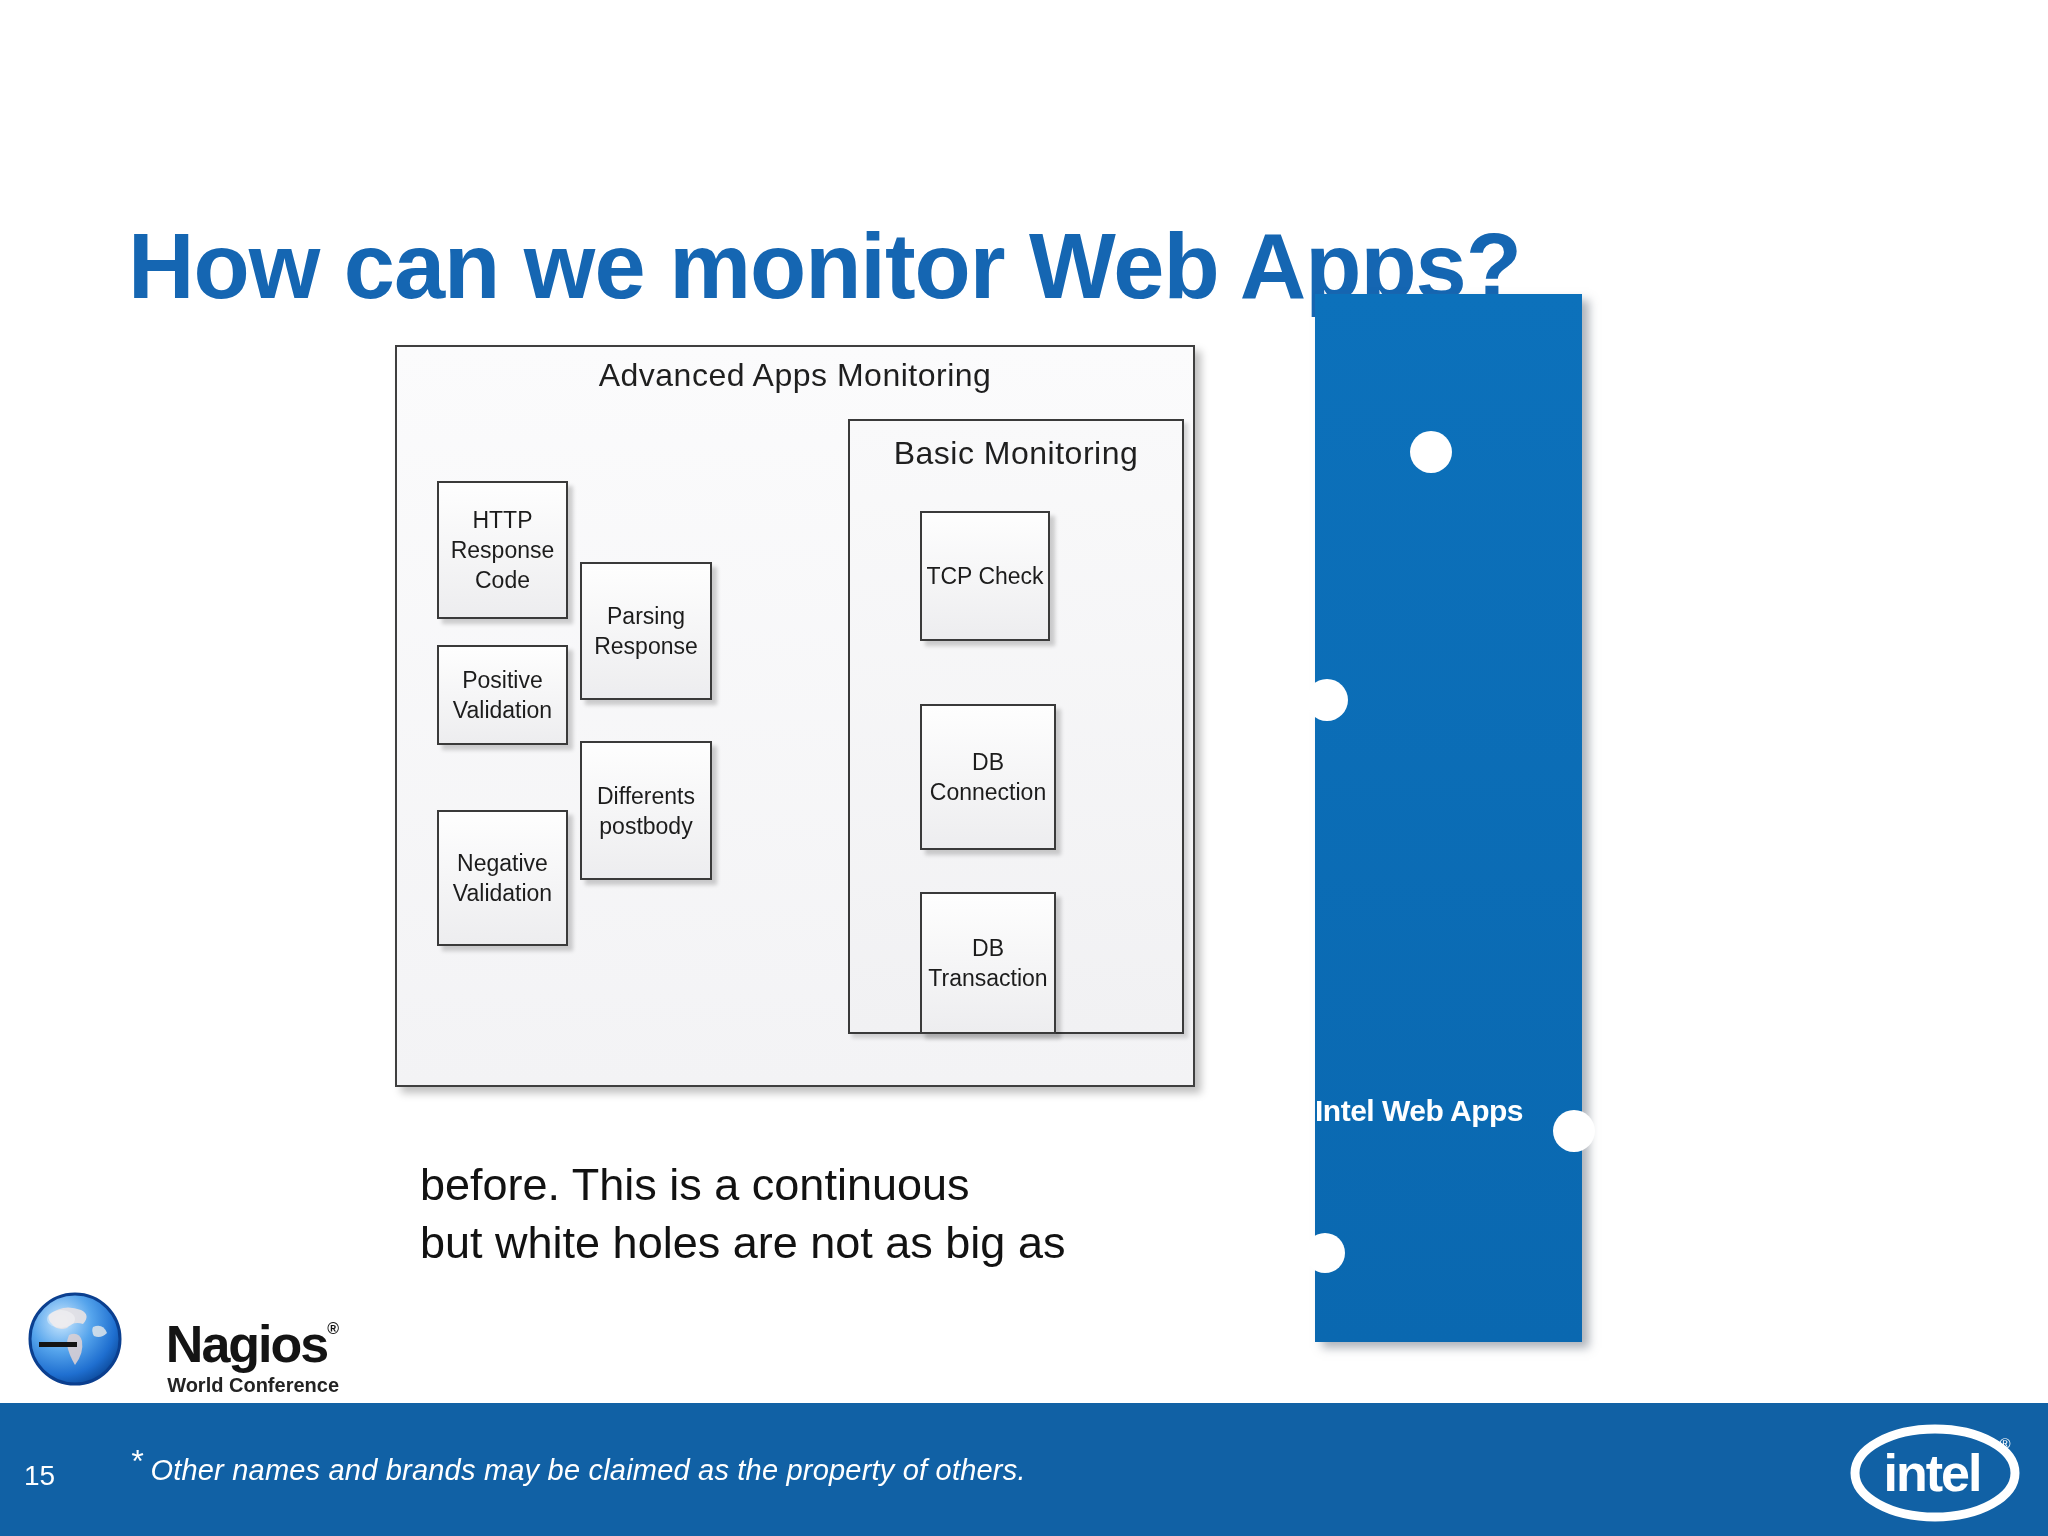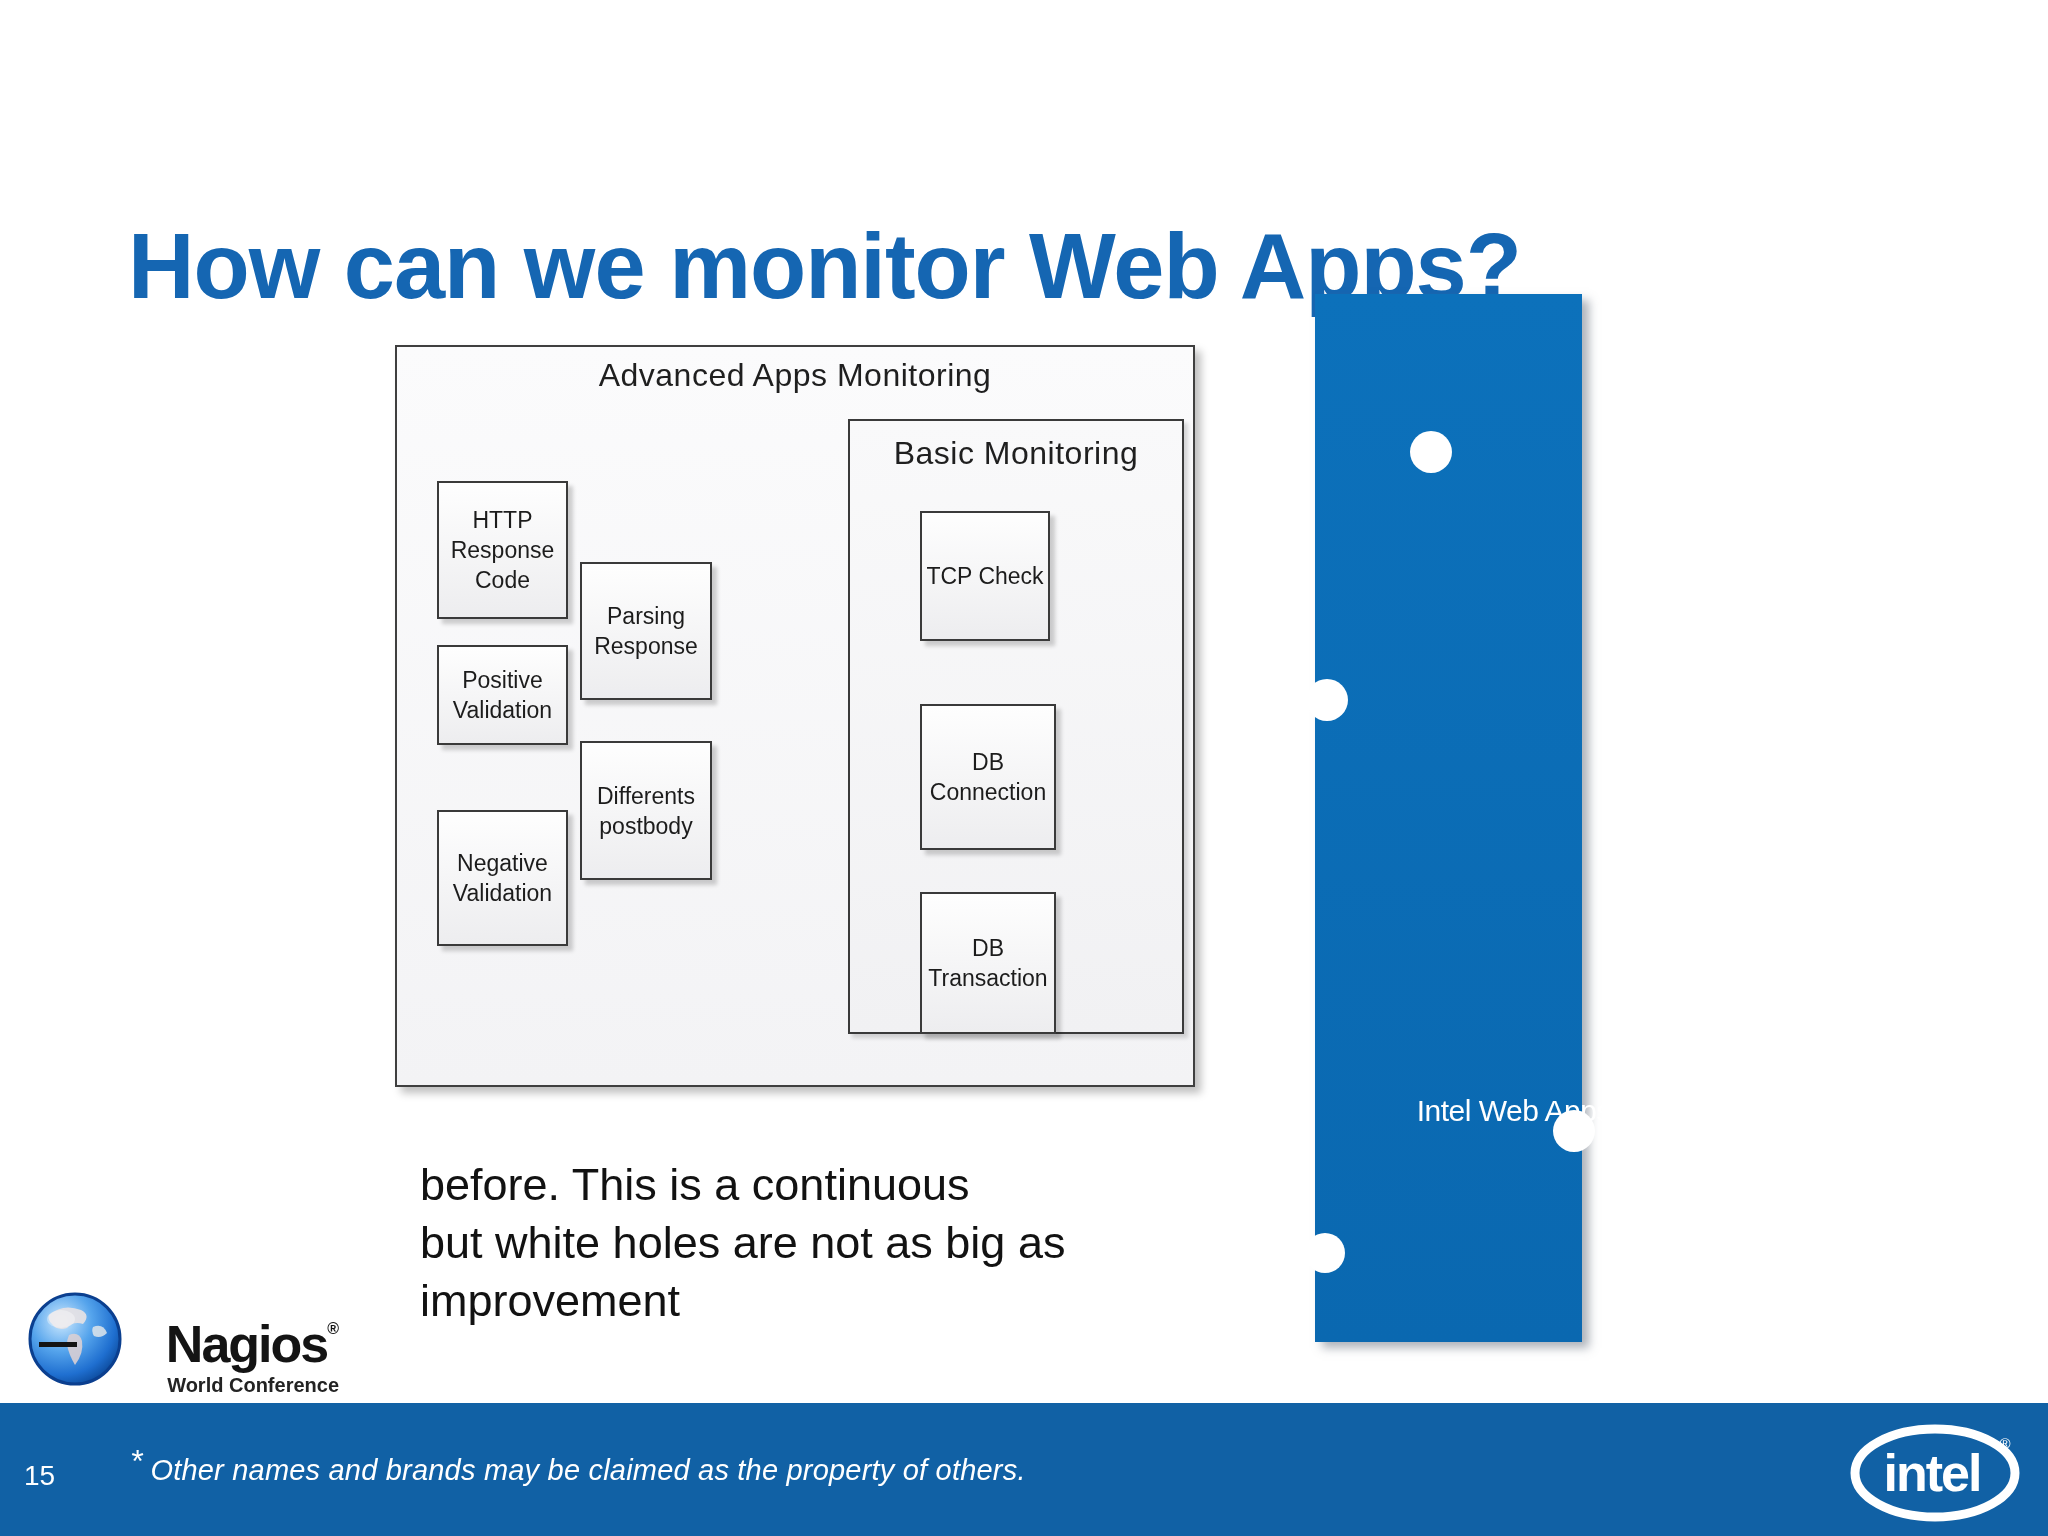--- a/index.html
+++ b/index.html
@@ -52,22 +52,22 @@
   .box-tcp{left:70px;top:90px;width:130px;height:130px;}
   .box-dbconn{left:70px;top:283px;width:136px;height:146px;}
   .box-dbtrans{left:70px;top:471px;width:136px;height:142px;}
   
   .webapps-bar{
     position:absolute;left:1315px;top:294px;width:267px;height:1048px;
     background:linear-gradient(180deg,#0c71bb 0%,#0a68b0 100%);
     box-shadow:7px 6px 9px rgba(95,105,120,0.5);
   }
   .bar-label{
-    position:absolute;left:0;top:800px;width:100%;text-align:right;
-    color:#ffffff;font-weight:normal;font-size:30px;letter-spacing:-0.5px;padding-left:29px;
+    position:absolute;left:0;top:800px;width:100%;text-align:left;
+    color:#ffffff;font-weight:bold;font-size:30px;letter-spacing:-0.5px;
   }
   .hole{position:absolute;background:#ffffff;border-radius:50%;}
   .hole1{left:95px;top:137px;width:42px;height:42px;}
   .hole2{left:-9px;top:385px;width:42px;height:42px;}
   .hole3{left:238px;top:816px;width:42px;height:42px;}
   .hole4{left:-10px;top:939px;width:40px;height:40px;}
   
   .para{
     position:absolute;left:420px;top:1156px;width:760px;
     font-size:45px;line-height:58px;color:#121212;
@@ -133,21 +133,20 @@
     <span class="hole hole1"></span>
     <span class="hole hole2"></span>
     <span class="hole hole3"></span>
     <span class="hole hole4"></span>
     <div class="bar-label">Intel Web Apps</div>
   </div>
 
   <div class="para">
       <div>before. This is a continuous</div>
       <div>but white holes are not as big as</div>
-      <div>improvement</div>
     </div>
 
   <div class="nagios">
     <svg class="globe" width="96" height="96" viewBox="0 0 96 96">
       <defs>
         <radialGradient id="ocean" cx="35%" cy="30%" r="75%">
           <stop offset="0%" stop-color="#cfeaff"></stop>
           <stop offset="45%" stop-color="#55a4ec"></stop>
           <stop offset="80%" stop-color="#1f6fd0"></stop>
           <stop offset="100%" stop-color="#0d4c9e"></stop>

